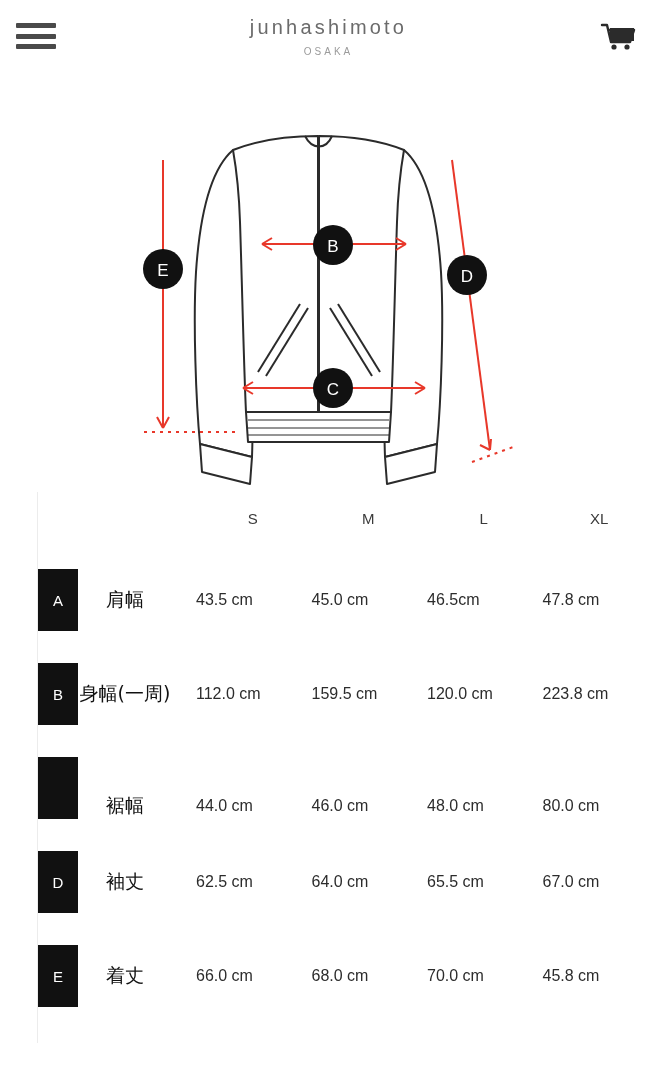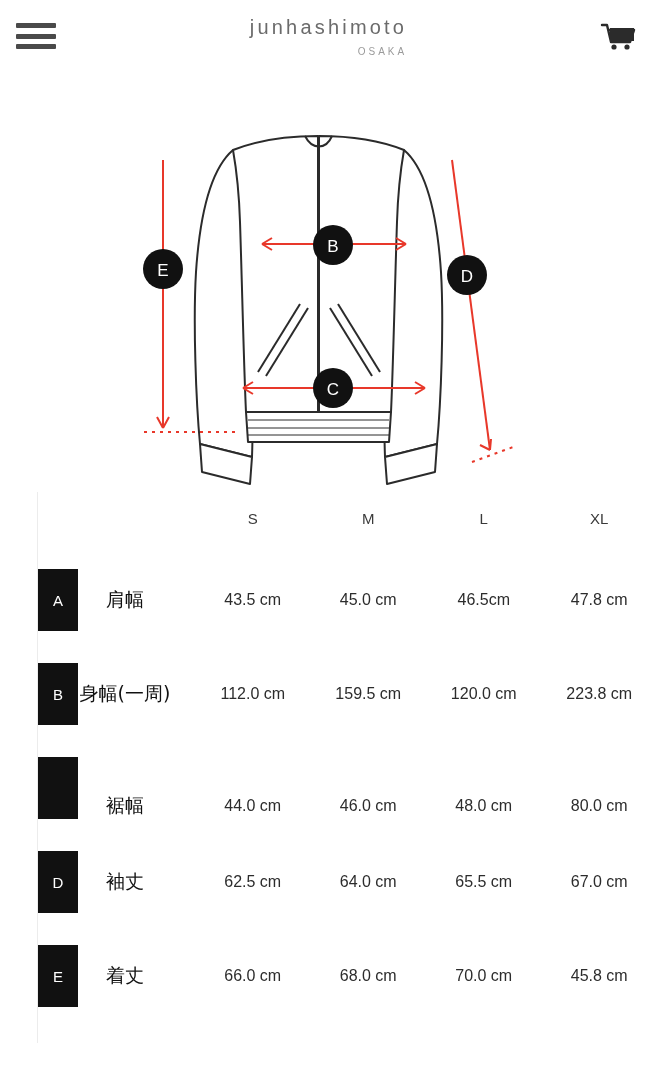--- a/index.html
+++ b/index.html
@@ -39,21 +39,21 @@
     cursor: pointer;
   }
   .hamburger span {
     display: block;
     height: 5px;
     width: 100%;
     background: #4a4a4a;
     border-radius: 1px;
   }
   .brand {
-    text-align: right;
+    text-align: center;
     line-height: 1.1;
   }
   .brand-name {
     font-size: 20px;
     letter-spacing: 3.2px;
     color: #6b6b6b;
     font-weight: 400;
   }
   .brand-sub {
     font-size: 10px;
@@ -142,21 +142,20 @@
     color: #111111;
     padding-left: 16px;
     text-align: center;
     vertical-align: middle;
     font-family: "DejaVu Sans", sans-serif;
   }
   .row-label.low { vertical-align: bottom; padding-bottom: 16px; }
   .val {
     font-size: 16px;
     color: #2c2c2c;
-    text-align: center;
     vertical-align: middle;
   }
   .val.low { vertical-align: bottom; padding-bottom: 20px; }
 </style>
 </head>
 <body>
 
 <div class="header">
   <div class="hamburger">
     <span></span>

